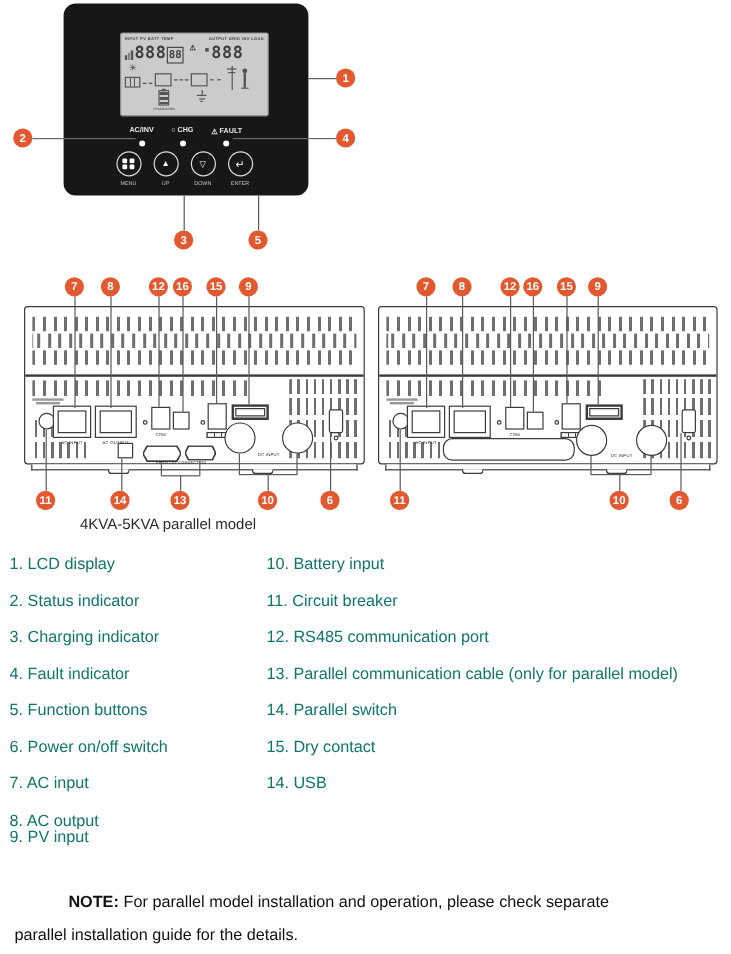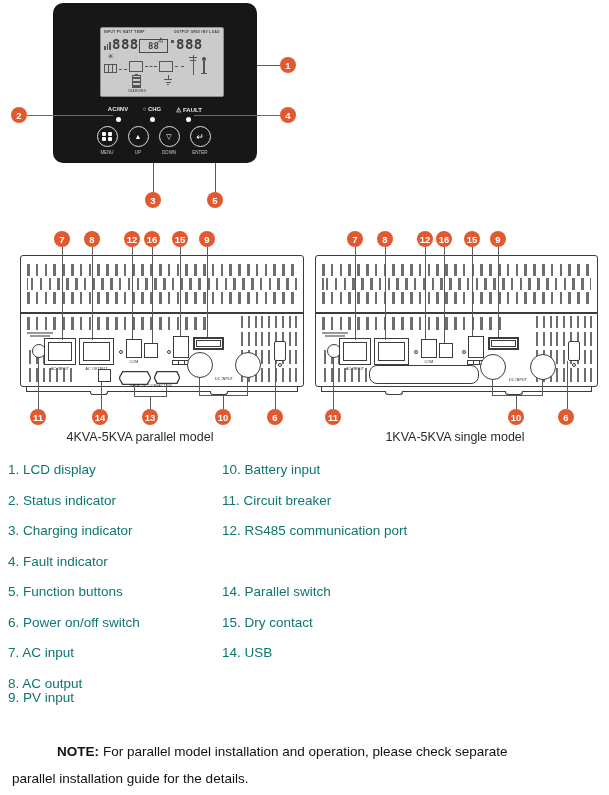--- a/index.html
+++ b/index.html
@@ -7,21 +7,21 @@
   
   .co{position:absolute;width:16px;height:16px;border-radius:50%;background:#e2582f;color:#fff;
       font:bold 9.5px "Liberation Sans",sans-serif;display:flex;align-items:center;justify-content:center;z-index:5;}
   
   .ln{position:absolute;background:#5a5a5a;z-index:3;}
   
   .fp{position:absolute;left:53px;top:3px;width:204px;height:160px;background:#171717;border-radius:10px;}
   .lcd{position:absolute;left:47px;top:24px;width:122px;height:68px;background:#cbcbcb;border:1px solid #8e8e8e;border-radius:2px;}
   .lcdtxt{position:absolute;font:bold 3.2px "Liberation Sans",sans-serif;color:#3a3a3a;letter-spacing:.4px;white-space:nowrap;}
   .dig{position:absolute;font:bold 14px "DejaVu Sans Mono",monospace;color:#3d3d3d;letter-spacing:.5px;}
-  .cbox{position:absolute;left:38px;top:11px;width:29px;height:14px;border:1px solid #4a4a4a;display:flex;align-items:center;justify-content:center;
+  .cbox{position:absolute;left:38px;top:11px;width:14px;height:14px;border:1px solid #4a4a4a;display:flex;align-items:center;justify-content:center;
         font:bold 9px "DejaVu Sans Mono",monospace;color:#3d3d3d;box-sizing:border-box;}
   .lic{position:absolute;}
   .lbox{position:absolute;width:14px;height:11px;border:1px solid #555;box-sizing:border-box;}
   .ldash{position:absolute;border-top:1px dashed #555;}
   .batt{position:absolute;left:31px;top:47px;width:9px;height:13px;border:1px solid #555;box-sizing:border-box;
         background:repeating-linear-gradient(0deg,#555 0 2px,transparent 2px 4px);}
   .batt:before{content:"";position:absolute;left:2px;top:-2.5px;width:3px;height:2px;background:#555;}
   .sbar{position:absolute;background:#555;}
   .ind{position:absolute;top:103px;color:#e8e8e8;font:bold 6px "Liberation Sans",sans-serif;text-align:center;
        display:flex;align-items:center;justify-content:center;gap:1.5px;white-space:nowrap;}
@@ -299,35 +299,35 @@
   <div class="ln" style="left:491.5px;top:380px;width:1px;height:15px;"></div>
   <div class="ln" style="left:541.5px;top:380px;width:1px;height:15px;"></div>
   <div class="ln" style="left:491.5px;top:395px;width:51px;height:1px;"></div>
   <div class="ln" style="left:515.5px;top:395px;width:1px;height:14px;"></div>
   <div class="ln" style="left:566.5px;top:361px;width:1px;height:48px;"></div>
 
   <div class="co" style="left:325px;top:409px;">11</div>
   <div class="co" style="left:508px;top:409px;">10</div>
   <div class="co" style="left:558px;top:409px;">6</div>
 
-  <div class="caption" style="left:345px;top:430px;">1KVA-5KVA single model</div>
 
   <div class="leg" style="left:8px;top:462px;">1. LCD display</div>
   <div class="leg" style="left:8px;top:492.5px;">2. Status indicator</div>
   <div class="leg" style="left:8px;top:523px;">3. Charging indicator</div>
   <div class="leg" style="left:8px;top:553.5px;">4. Fault indicator</div>
   <div class="leg" style="left:8px;top:584px;">5. Function buttons</div>
   <div class="leg" style="left:8px;top:614.5px;">6. Power on/off switch</div>
   <div class="leg" style="left:8px;top:645px;">7. AC input</div>
   <div class="leg" style="left:8px;top:675.5px;">8. AC output</div>
   <div class="leg" style="left:8px;top:690px;">9. PV input</div>
 
   <div class="leg" style="left:222px;top:462px;">10. Battery input</div>
   <div class="leg" style="left:222px;top:492.5px;">11. Circuit breaker</div>
   <div class="leg" style="left:222px;top:523px;">12. RS485 communication port</div>
+  <div class="leg" style="left:222px;top:553.5px;">13. Parallel communication cable (only for parallel model)</div>
   <div class="leg" style="left:222px;top:584px;">14. Parallel switch</div>
   <div class="leg" style="left:222px;top:614.5px;">15. Dry contact</div>
   <div class="leg" style="left:222px;top:645px;">14. USB</div>
 
   <div class="note" style="left:12px;top:744px;padding-left:45px;">
     <b>NOTE:</b><span>For parallel model installation and operation, please check separate</span>
   </div>
   <div class="note" style="left:12px;top:771px;">parallel installation guide for the details.</div>
 
 </div>

